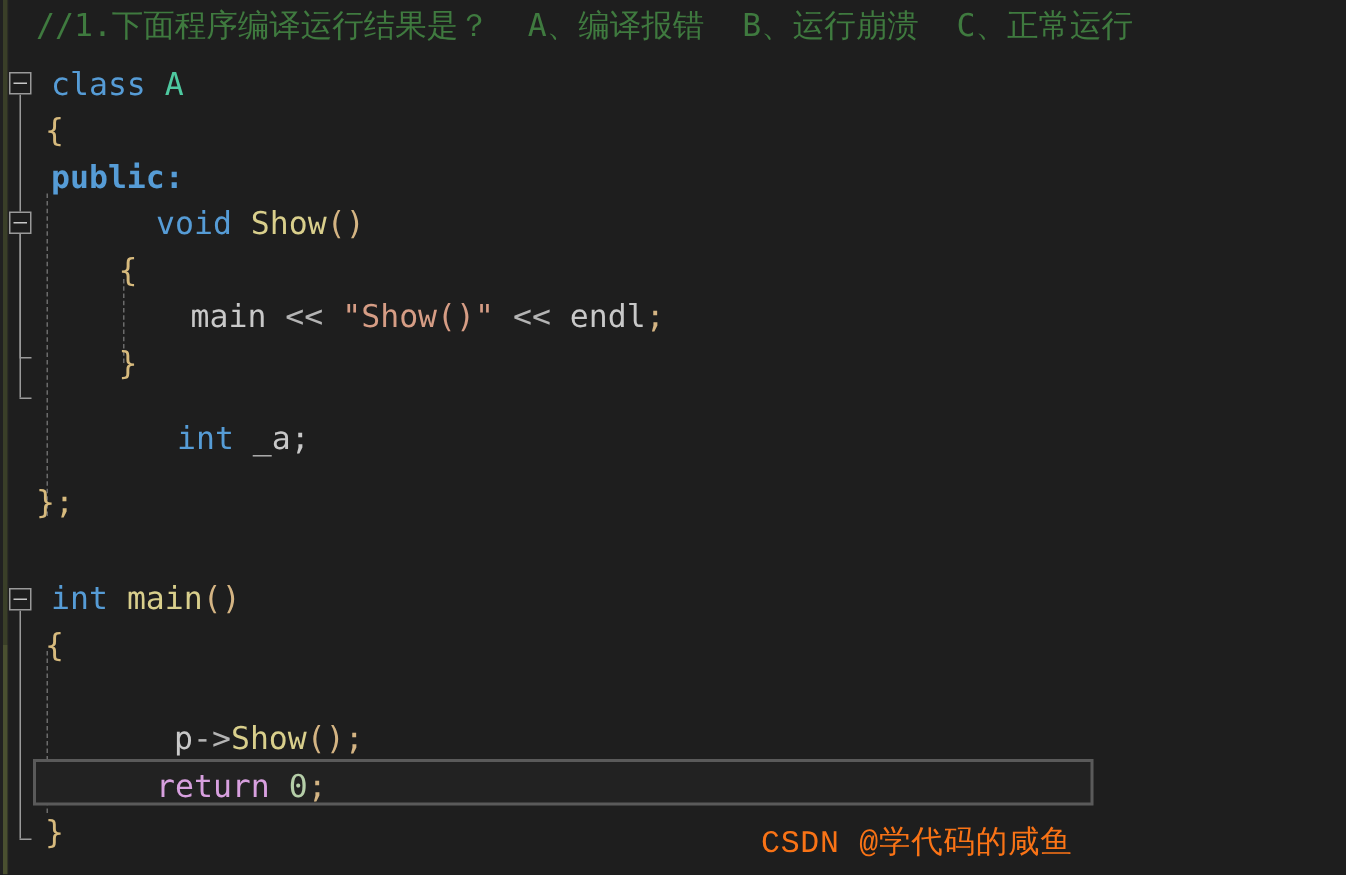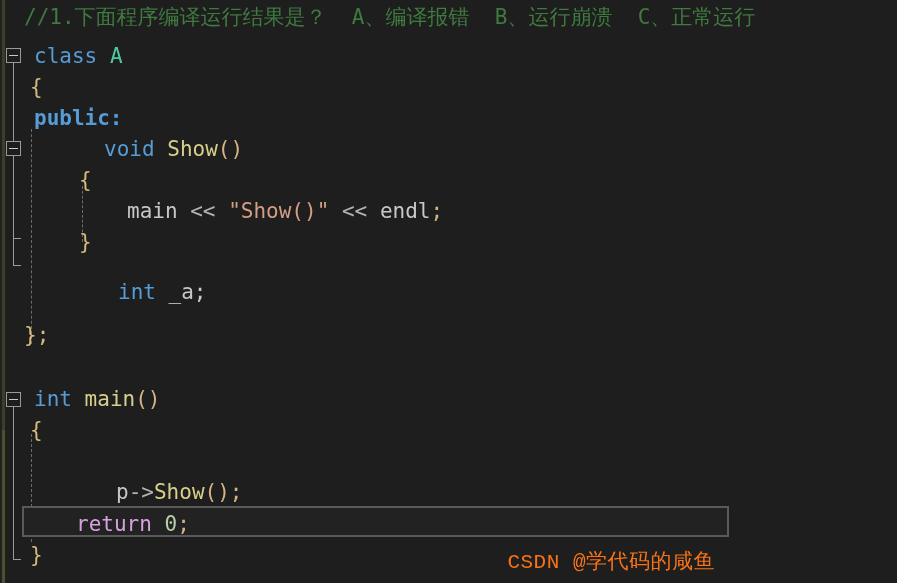--- a/index.html
+++ b/index.html
@@ -62,21 +62,21 @@
 
   
   .t-comment  { color: #3f7a3f; }
   .t-key      { color: #569cd6; padding-left: 12px; }
   .t-type     { color: #4ec9a0; }
   .t-func     { color: #d9cf8c; }
   .t-plain    { color: #d4d4d4; }
   .t-string   { color: #d69d85; }
   .t-punc     { color: #d4b483; }
   .t-op       { color: #b4b4b4; }
-  .t-ctrl     { color: #d8a0df; }
+  .t-ctrl     { color: #d8a0df; margin-left: 28px; }
   .t-num      { color: #b5cea8; }
   .t-ident    { color: #c8c8c8; }
   .t-brace    { color: #d7ba7d; }
 
   
   .fold-box {
     position: absolute;
     left: 6px;
     width: 15px;
     height: 15px;

